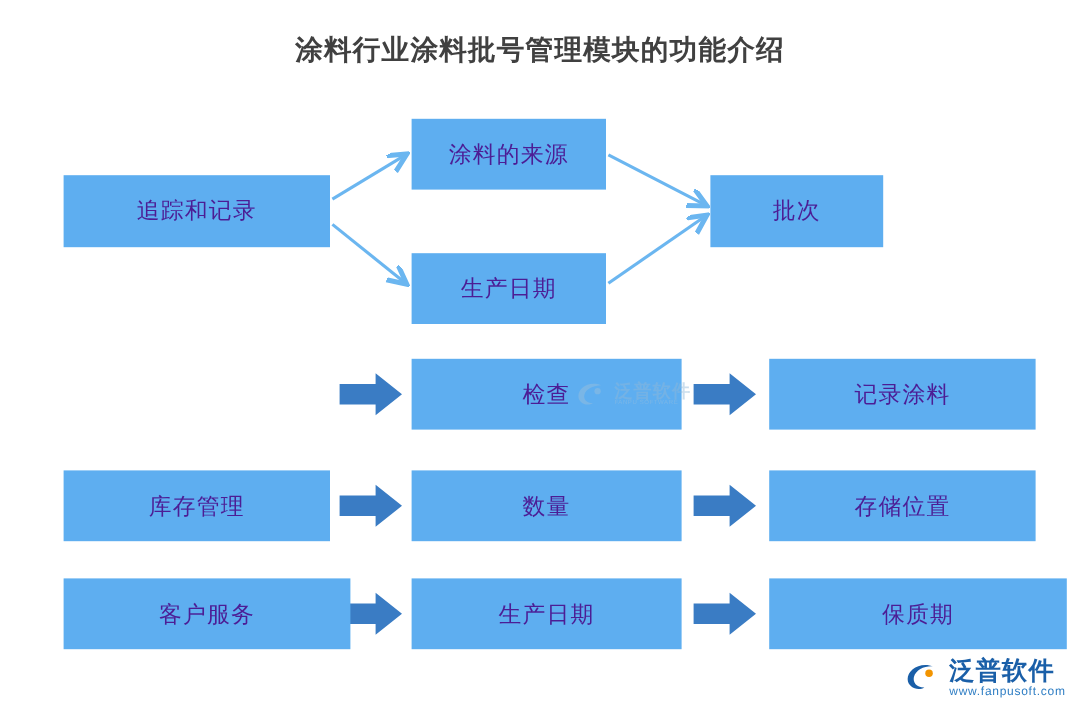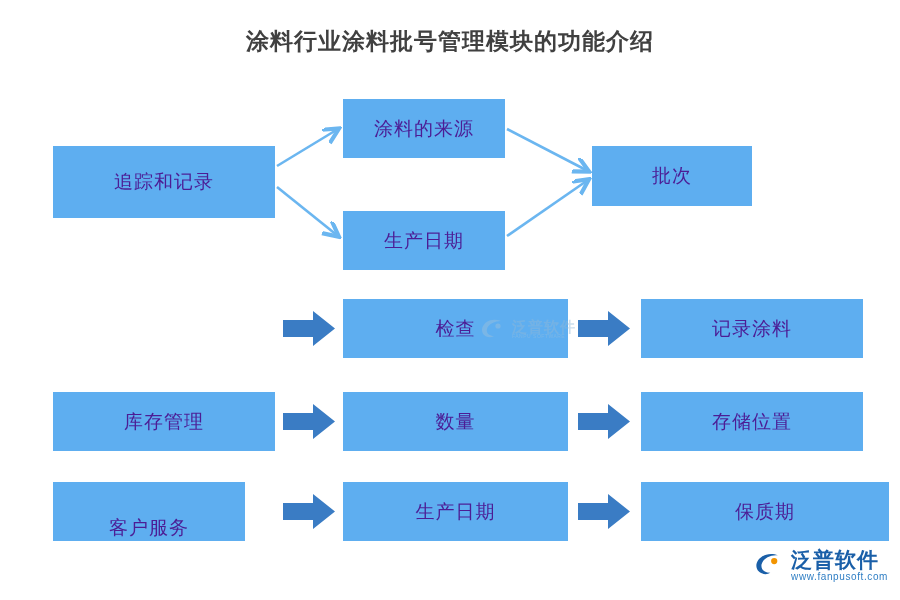--- a/index.html
+++ b/index.html
@@ -141,51 +141,51 @@
     </g>
 
     <g fill="#3A7CC4">
       <path d="M283,503 L313,503 L313,494 L335,511.5 L313,529 L313,520 L283,520 Z"></path>
     </g>
     <g fill="#3A7CC4">
       <path d="M578,503 L608,503 L608,494 L630,511.5 L608,529 L608,520 L578,520 Z"></path>
     </g>
   </svg>
 
-  <div class="node" style="left:53px;top:146px;width:222px;height:72px;">
+  <div class="node" style="left:53px;top:146px;width:222px;height:60px;">
     <span>追踪和记录</span>
   </div>
   <div class="node" style="left:343px;top:99px;width:162px;height:59px;">
     <span>涂料的来源</span>
   </div>
   <div class="node" style="left:343px;top:211px;width:162px;height:59px;">
     <span>生产日期</span>
   </div>
-  <div class="node" style="left:592px;top:146px;width:160px;height:60px;">
+  <div class="node" style="left:592px;top:146px;width:144px;height:60px;">
     <span>批次</span>
   </div>
 
   <div class="node" style="left:343px;top:299px;width:225px;height:59px;">
     <span>检查</span>
   </div>
   <div class="node" style="left:53px;top:392px;width:222px;height:59px;">
     <span>库存管理</span>
   </div>
 
   <div class="node" style="left:641px;top:299px;width:222px;height:59px;">
     <span>记录涂料</span>
   </div>
   <div class="node" style="left:641px;top:392px;width:222px;height:59px;">
     <span>存储位置</span>
   </div>
   <div class="node" style="left:343px;top:392px;width:225px;height:59px;">
     <span>数量</span>
   </div>
 
-  <div class="node" style="left:53px;top:482px;width:192px;height:59px;align-items:flex-end;">
+  <div class="node" style="left:53px;top:482px;width:239px;height:59px;">
     <span>客户服务</span>
   </div>
   <div class="node" style="left:343px;top:482px;width:225px;height:59px;">
     <span>生产日期</span>
   </div>
   <div class="node" style="left:641px;top:482px;width:248px;height:59px;">
     <span>保质期</span>
   </div>
 
   <div class="watermark-center">

